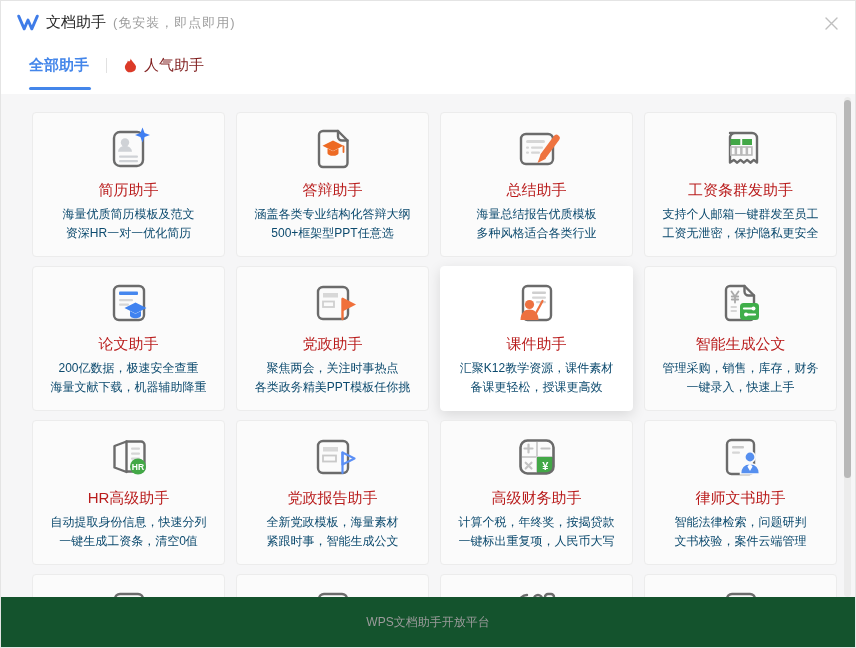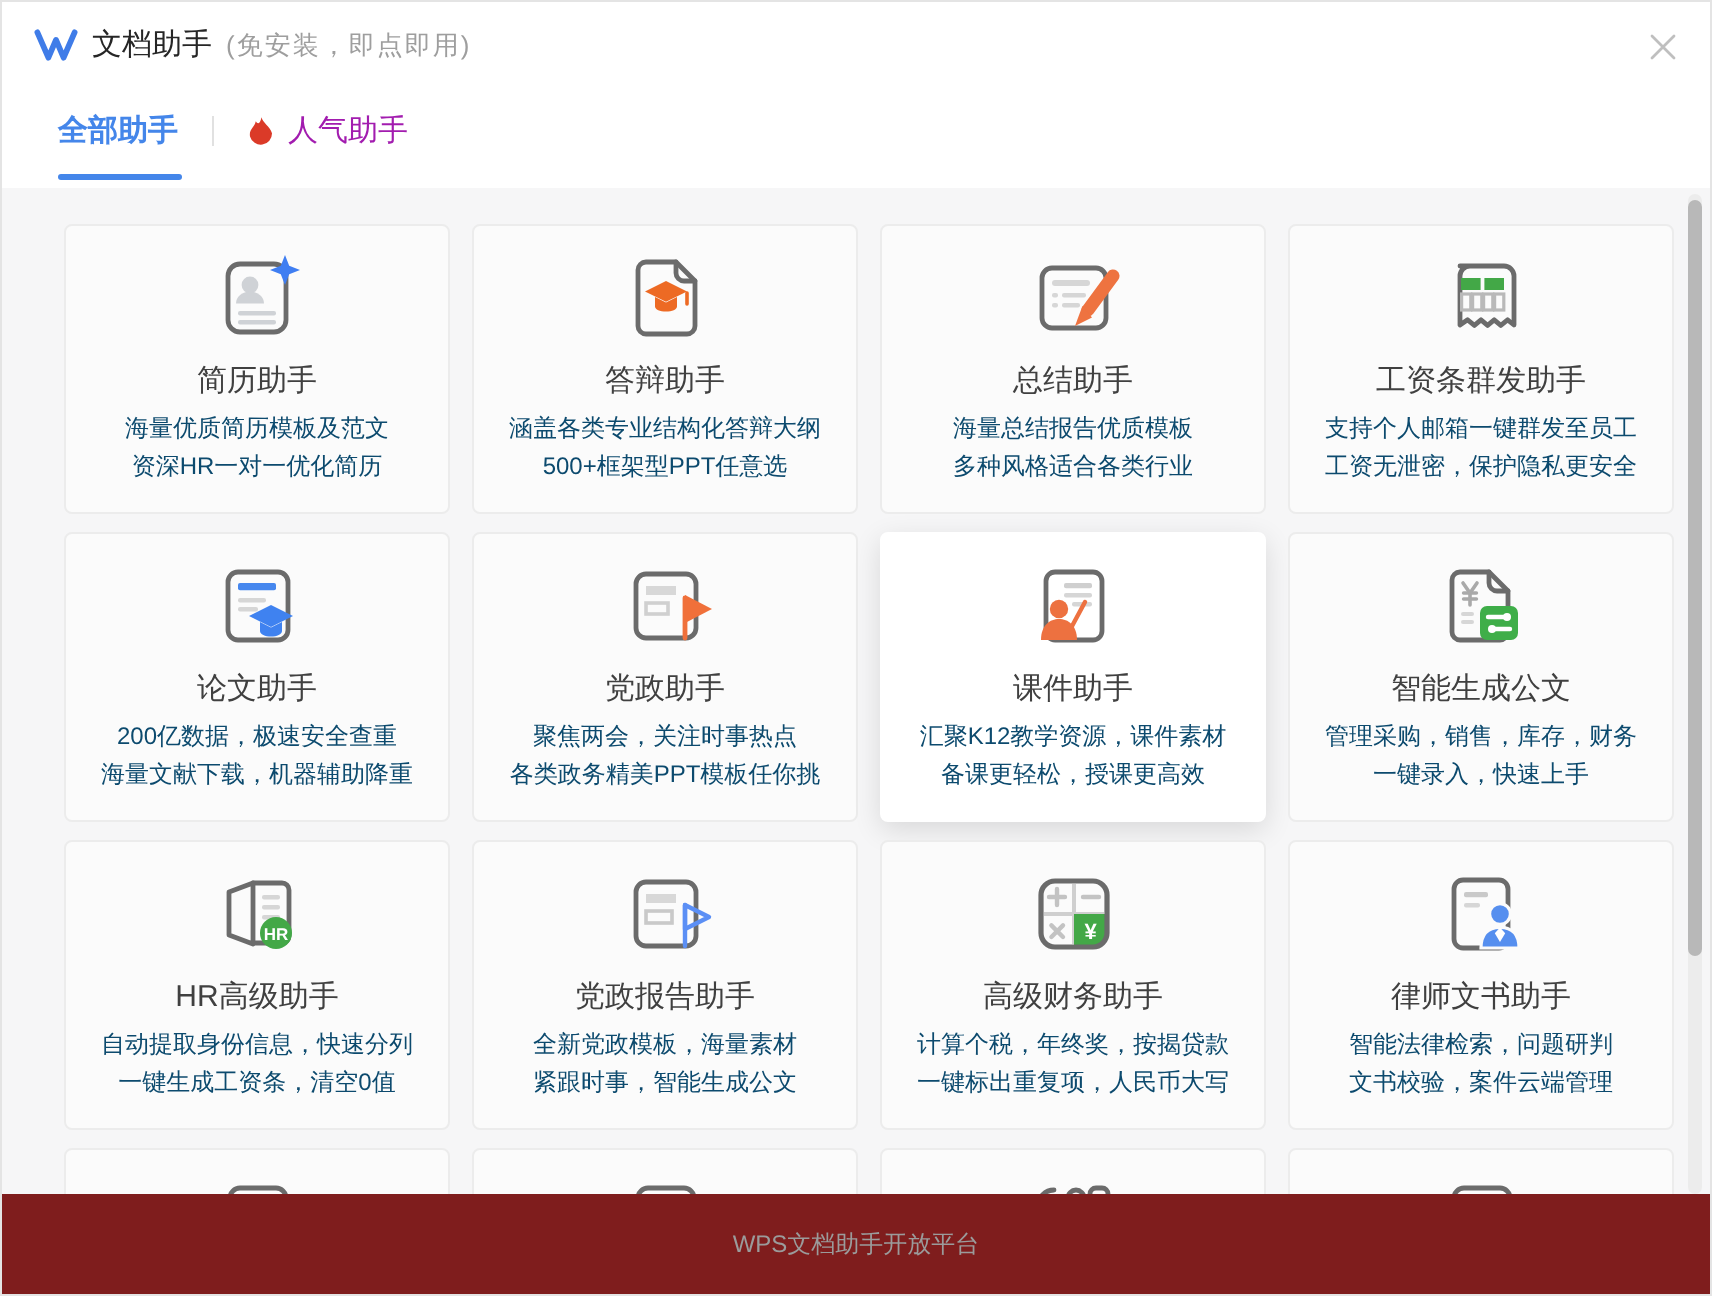--- a/index.html
+++ b/index.html
@@ -10,38 +10,38 @@
   .header{position:absolute;top:0;left:0;right:0;height:93px;background:#fff;}
   .brand{position:absolute;left:16px;top:12px;display:flex;align-items:center;}
   .brand-logo{display:flex;align-items:center;margin-right:7px;}
   .brand-title{font-size:15px;color:#262626;}
   .brand-sub{font-size:13px;color:#9e9e9e;margin-left:7px;letter-spacing:1px;}
   .close-btn{position:absolute;right:12px;top:10px;width:24px;height:24px;display:flex;
              align-items:center;justify-content:center;cursor:pointer;}
 
   
   .tabs{position:absolute;left:28px;top:55px;display:flex;align-items:center;}
-  .tab{font-size:15px;color:#a21caf;display:flex;align-items:center;cursor:pointer;}
+  .tab{font-size:15px;color:#7f1d1d;display:flex;align-items:center;cursor:pointer;}
   .tab.active{color:#4486ea;font-weight:bold;}
   .tab-underline{position:absolute;left:0;top:31px;width:62px;height:3px;background:#4486ea;border-radius:1.5px;}
   .tab-divider{width:1px;height:15px;background:#e1e1e1;margin:0 17px;}
   .flame{margin-right:7px;display:flex;}
 
   
   .content{position:absolute;top:93px;left:0;right:0;bottom:50px;background:#f6f6f7;overflow:hidden;}
   .grid{display:grid;grid-template-columns:repeat(4,193px);grid-auto-rows:145px;gap:9px 11px;padding:18px 0 0 31px;}
   .card{background:#fbfbfb;border:1px solid #ececec;border-radius:4px;text-align:center;
         padding-top:12px;box-sizing:border-box;cursor:pointer;}
   .card.highlighted{background:#fff;border-color:#fff;box-shadow:0 4px 14px rgba(0,0,0,.12);}
   .card .icon{width:48px;height:48px;margin:0 auto;}
-  .card .title{margin-top:8px;font-size:15px;color:#404040;}
+  .card .title{margin-top:8px;font-size:15px;color:#b91c1c;}
   .card .desc{margin-top:5px;font-size:12px;color:#0c4a6e;line-height:19px;}
 
   
-  .footer{position:absolute;bottom:0;left:0;right:0;height:50px;background:#7f1d1d;display:flex;
+  .footer{position:absolute;bottom:0;left:0;right:0;height:50px;background:#14532d;display:flex;
           align-items:center;justify-content:center;font-size:12px;color:#9b9b9b;}
 
   
   .scrollbar-track{position:absolute;right:4px;top:96px;width:7px;height:500px;background:#ececec;border-radius:4px;}
   .scrollbar-thumb{position:absolute;top:3px;left:0;width:7px;height:378px;background:#b8b8b8;border-radius:4px;}
 
   
   .ink{fill:none;stroke:#6b6b6b;stroke-width:2.4px;stroke-linecap:round;stroke-linejoin:round;}
   .ink-fill{fill:#fbfbfb;stroke:#6b6b6b;stroke-width:2.4px;stroke-linecap:round;stroke-linejoin:round;}
   .soft{fill:#cfd2d6;}

